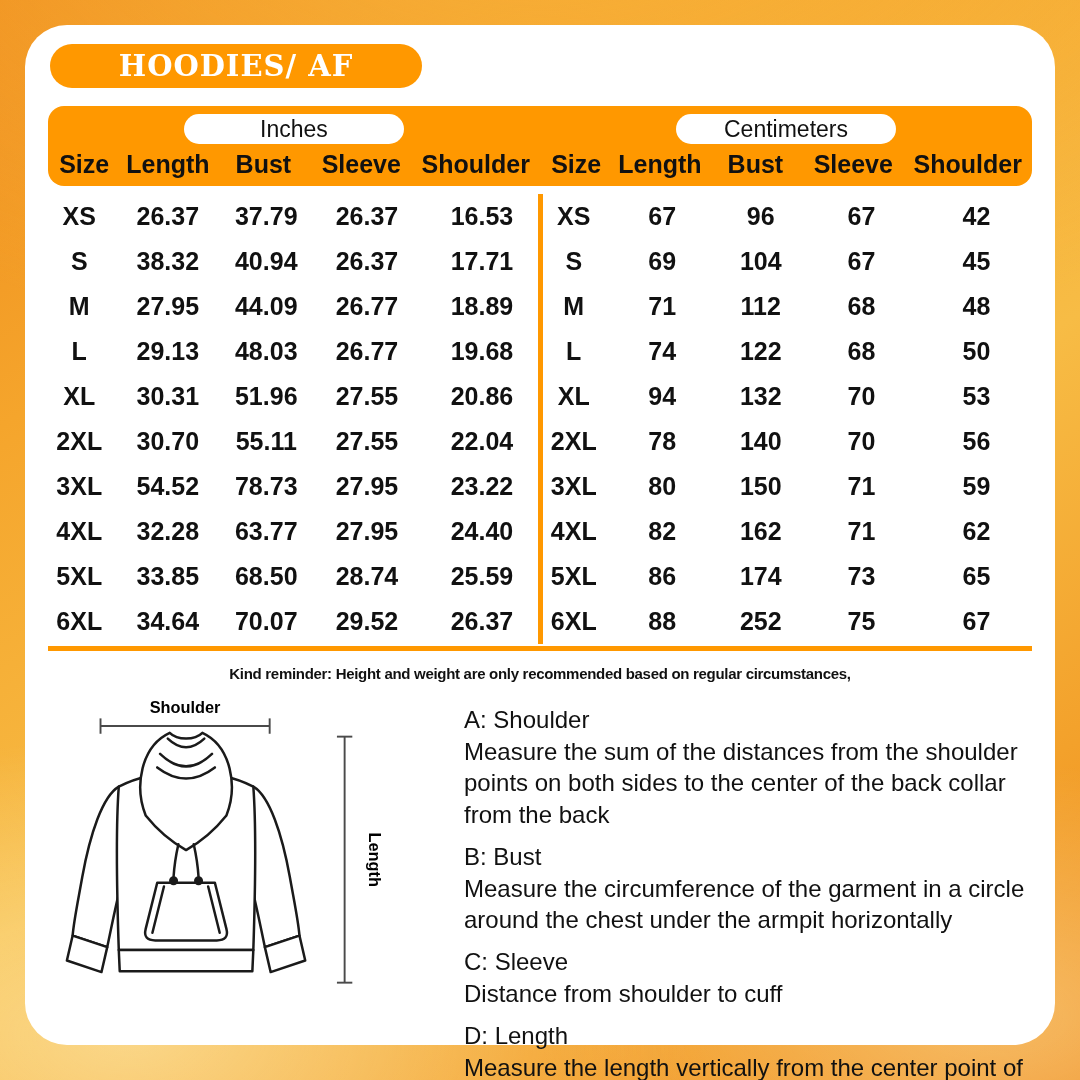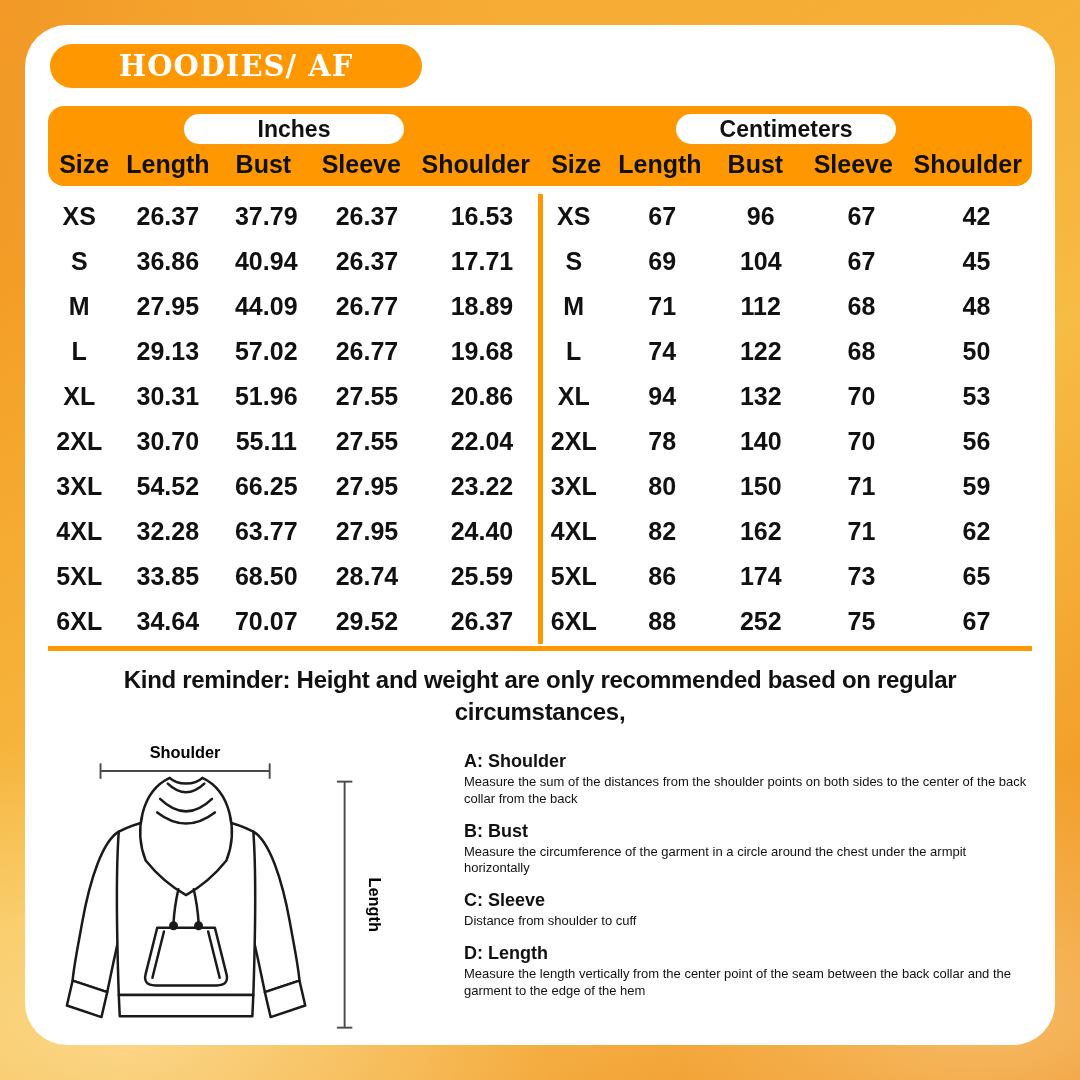--- a/index.html
+++ b/index.html
@@ -29,45 +29,45 @@
   }
   .band {
     margin-top:18px; height:80px; background:#FF9800; border-radius:16px;
     display:flex;
   }
   .band-half { flex:1; position:relative; }
   .unit-pill {
     position:absolute; top:8px; left:50%; transform:translateX(-50%);
     min-width:220px; height:30px; background:#fff; border-radius:16px;
     display:flex; align-items:center; justify-content:center;
-    font-size:23px; font-weight:700; padding:0 26px; white-space:nowrap;
+    font-size:23px; font-weight:400; padding:0 26px; white-space:nowrap;
   }
   .cols {
     position:absolute; bottom:7px; left:0; right:0;
     display:grid; grid-template-columns:72fr 95fr 95fr 100fr 128fr;
     font-size:25px; font-weight:800; text-align:center;
   }
   .tables { display:flex; padding-top:8px; }
   .tbody { flex:1; }
   .vdiv { width:5px; background:#FF9800; }
   .trow {
     display:grid; grid-template-columns:72fr 95fr 95fr 100fr 128fr;
     height:45px; align-items:center; text-align:center;
     font-size:25px; font-weight:700;gap:16px;
   }
   .hdiv { height:5px; background:#FF9800; margin-top:2px; }
   .reminder {
-    margin-top:13px; text-align:center; font-weight:700; font-size:24px;
+    margin-top:13px; text-align:center; font-weight:700; font-size:15px;
     line-height:1.35; letter-spacing:-0.3px;
   }
   .bottom { display:flex; margin-top:14px; }
   .diagram { width:392px; padding-left:16px; }
   .instructions { flex:1; padding-top:8px; padding-left:24px; padding-right:4px; }
-  .instr h3 { font-size:18px; font-weight:700; margin-bottom:2px; }
-  .instr p { font-size:13px; line-height:1.3; margin-bottom:13px; }
+  .instr h3 { font-size:24px; font-weight:400; margin-bottom:2px; }
+  .instr p { font-size:24px; line-height:1.3; margin-bottom:13px; }
   svg text { font-family:"Liberation Sans", sans-serif; }
 </style>
 </head>
 <body>
 
 <div class="card">
 
   <div class="title-pill">
     <span>HOODIES/ AF</span>
   </div>
@@ -102,57 +102,57 @@
 
     <div class="trow">
         <div>XS</div>
         <div>26.37</div>
         <div>37.79</div>
         <div>26.37</div>
         <div>16.53</div>
       </div>
         <div class="trow">
         <div>S</div>
-        <div>36.86</div>
+        <div>38.32</div>
         <div>40.94</div>
         <div>26.37</div>
         <div>17.71</div>
       </div>
         <div class="trow">
         <div>M</div>
         <div>27.95</div>
         <div>44.09</div>
         <div>26.77</div>
         <div>18.89</div>
       </div>
         <div class="trow">
         <div>L</div>
         <div>29.13</div>
-        <div>57.02</div>
+        <div>48.03</div>
         <div>26.77</div>
         <div>19.68</div>
       </div>
         <div class="trow">
         <div>XL</div>
         <div>30.31</div>
         <div>51.96</div>
         <div>27.55</div>
         <div>20.86</div>
       </div>
         <div class="trow">
         <div>2XL</div>
         <div>30.70</div>
         <div>55.11</div>
         <div>27.55</div>
         <div>22.04</div>
       </div>
         <div class="trow">
         <div>3XL</div>
         <div>54.52</div>
-        <div>66.25</div>
+        <div>78.73</div>
         <div>27.95</div>
         <div>23.22</div>
       </div>
         <div class="trow">
         <div>4XL</div>
         <div>32.28</div>
         <div>63.77</div>
         <div>27.95</div>
         <div>24.40</div>
       </div>

